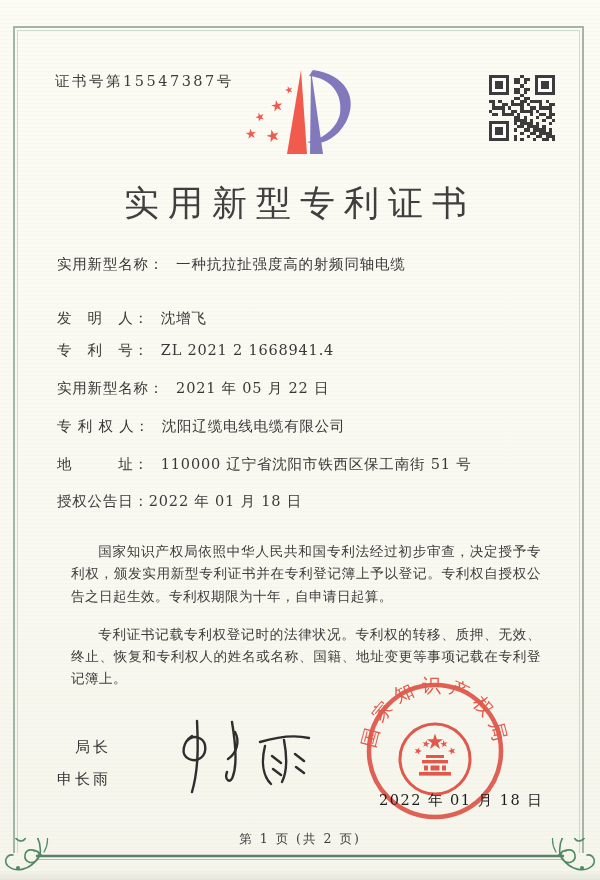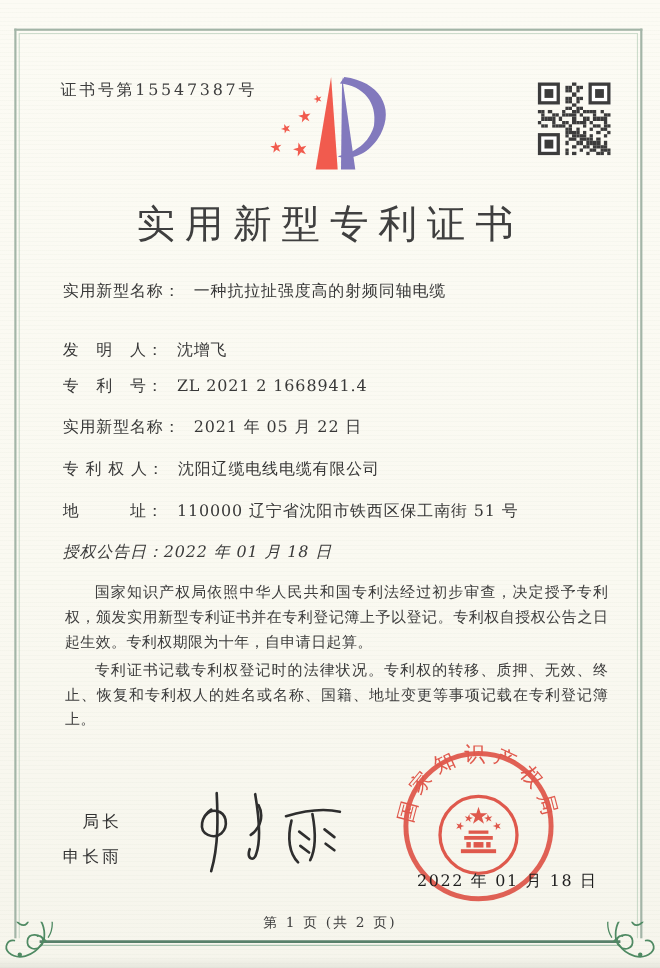--- a/index.html
+++ b/index.html
@@ -36,27 +36,27 @@
   .finder{position:absolute;width:20px;height:20px;border:3px solid #3c3c3c;
     background:#fff;box-sizing:border-box;}
   .finder::after{content:"";position:absolute;inset:3px;background:#3c3c3c;}
   .finder.tl{left:0;top:0}.finder.tr{right:0;top:0}.finder.bl{left:0;bottom:0}
   .title{
     position:absolute;left:0;top:180px;width:600px;text-align:center;
     font-size:35px;letter-spacing:9px;color:#3f3f3f;font-weight:500;
   }
   .field{position:absolute;left:57px;font-size:14.5px;letter-spacing:0.8px;color:#383838;white-space:nowrap;}
   .field .lab{margin-right:12px;}
-  .grant-row{position:absolute;left:57px;top:492px;width:500px;display:flex;font-size:14.5px;letter-spacing:0.8px;white-space:nowrap;font-style:italic;}
+  .grant-row{position:absolute;left:57px;top:492px;width:500px;display:flex;font-size:14.5px;letter-spacing:0.8px;white-space:nowrap;}
   .grant-row .left{width:290px;}
   .bodytext{
     position:absolute;left:55px;top:524px;width:502px;
     font-size:13.6px;line-height:22.3px;text-align:justify;color:#3c3c3c;letter-spacing:0.4px;
   }
-  .bodytext p{margin:4px;text-indent:2em;}
+  .bodytext p{margin:16px;text-indent:2em;}
   .signer{position:absolute;left:57px;top:738px;font-size:15px;letter-spacing:3px;color:#333;text-align:right;}
   .signer div{margin-bottom:13px;}
   .signature{position:absolute;left:162px;top:714px;}
   .seal{position:absolute;left:352px;top:668px;opacity:0.9;mix-blend-mode:multiply;}
   .seal-date{
     position:absolute;left:379px;top:791px;font-size:14.5px;letter-spacing:1.5px;
     color:#1d1d1d;z-index:5;white-space:nowrap;
   }
   .footer{
     position:absolute;left:0;top:831px;width:600px;text-align:center;

